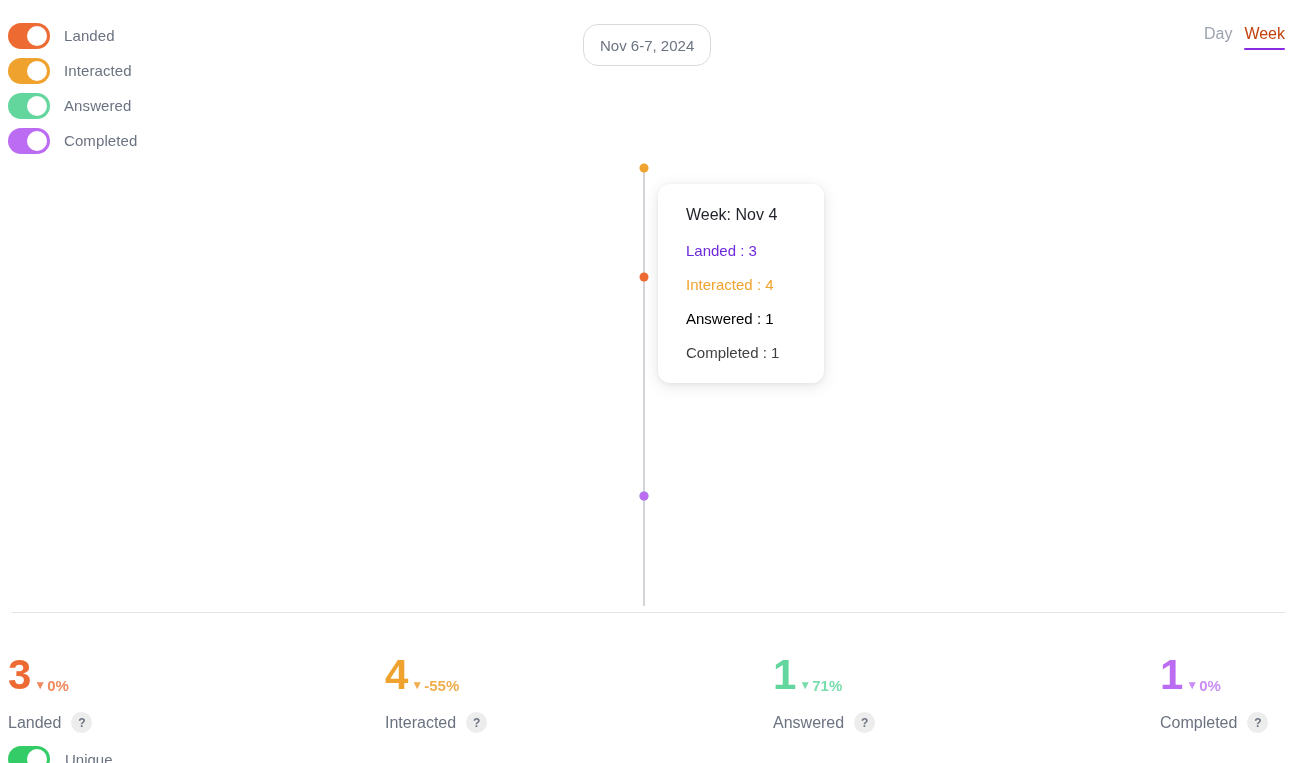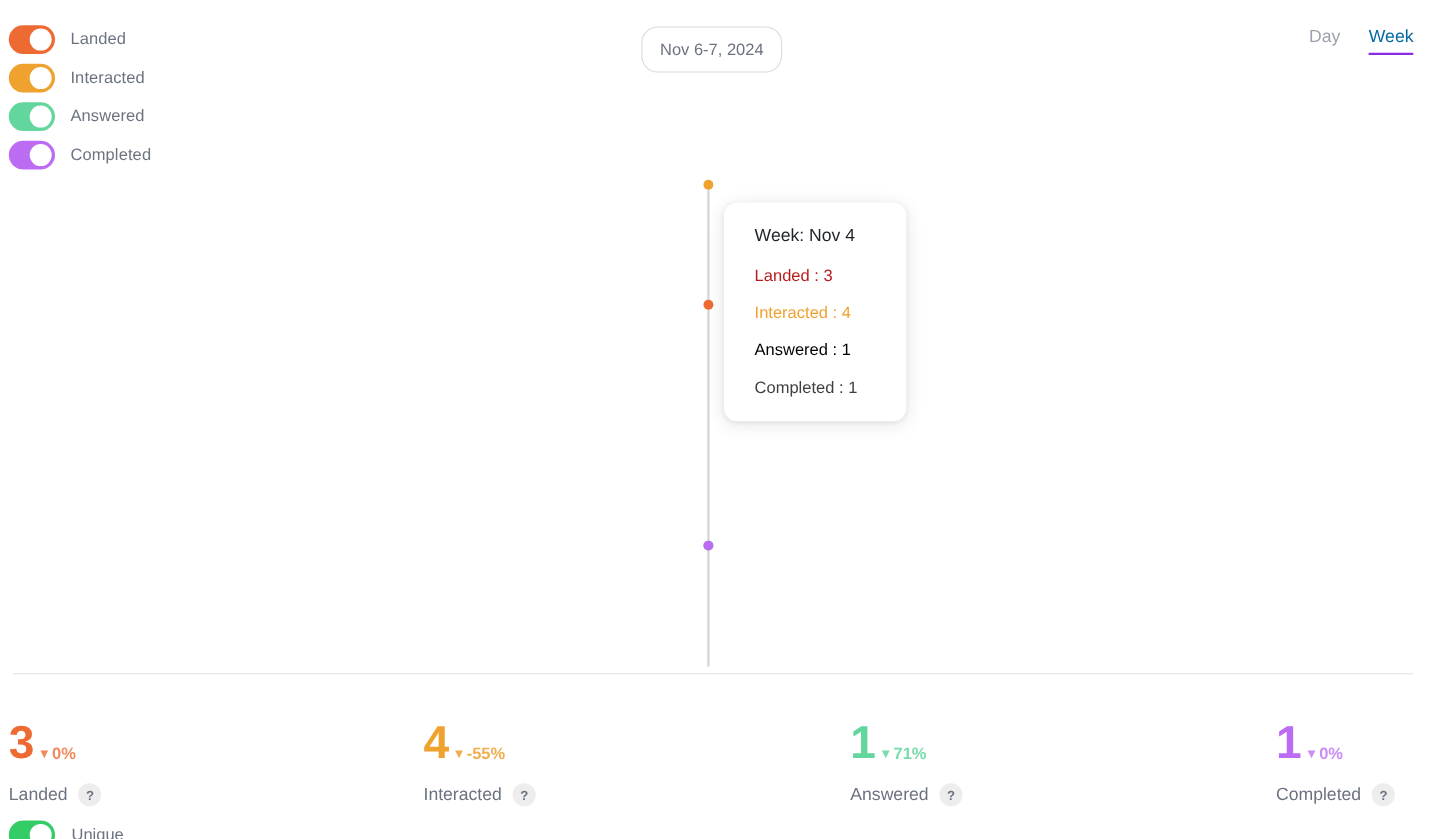--- a/index.html
+++ b/index.html
@@ -35,27 +35,27 @@
     height: 42px; padding: 0 16px;
     border: 1px solid #d8dade; border-radius: 15px;
     display: flex; align-items: center; justify-content: center;
     font-size: 15px; color: #6b7280; background: #fff;
     cursor: pointer; white-space: nowrap;
   }
 
   
   .range-tabs {
     position: absolute; right: 14px; top: 25px;
-    display: flex; align-items: flex-start; gap: 26px;
+    display: flex; align-items: flex-start; gap: 12px;
   }
   .range-tab {
     font-size: 16px; color: #9ca3af; cursor: pointer;
     padding-bottom: 7px; position: relative; white-space: nowrap;
   }
-  .range-tab.active { color: #0369a1; }
+  .range-tab.active { color: #c2410c; }
   .range-tab.active::after {
     content: ""; position: absolute; left: 0; right: 0; bottom: 0;
     height: 2.5px; background: #8a2be2; border-radius: 2px;
   }
 
   
   .plot { position: absolute; left: 0; top: 0; width: 1299px; height: 612px; }
   .vline {
     position: absolute; left: 643px; top: 168px;
     width: 1.5px; height: 438px; background: #d4d4d8;
@@ -152,21 +152,21 @@
   <div class="plot">
     <div class="vline"></div>
 
     <div class="dot" style="left:643.5px; top:168px; background:#F0A22E;"></div>
     <div class="dot" style="left:643.5px; top:277px; background:#ED6B33;"></div>
     <div class="dot" style="left:643.5px; top:496px; background:#62D69C;"></div>
     <div class="dot" style="left:643.5px; top:496px; background:#BC6CF2;"></div>
 
     <div class="tooltip">
       <div class="tt-title">Week: Nov 4</div>
-      <div class="tt-row" style="color:#b91c1c">
+      <div class="tt-row" style="color:#6d28d9">
         <span>Landed</span>
         <span>:</span>
         <span>3</span>
       </div>
       <div class="tt-row" style="color:#F0A22E">
         <span>Interacted</span>
         <span>:</span>
         <span>4</span>
       </div>
       <div class="tt-row" style="color:#000000">

